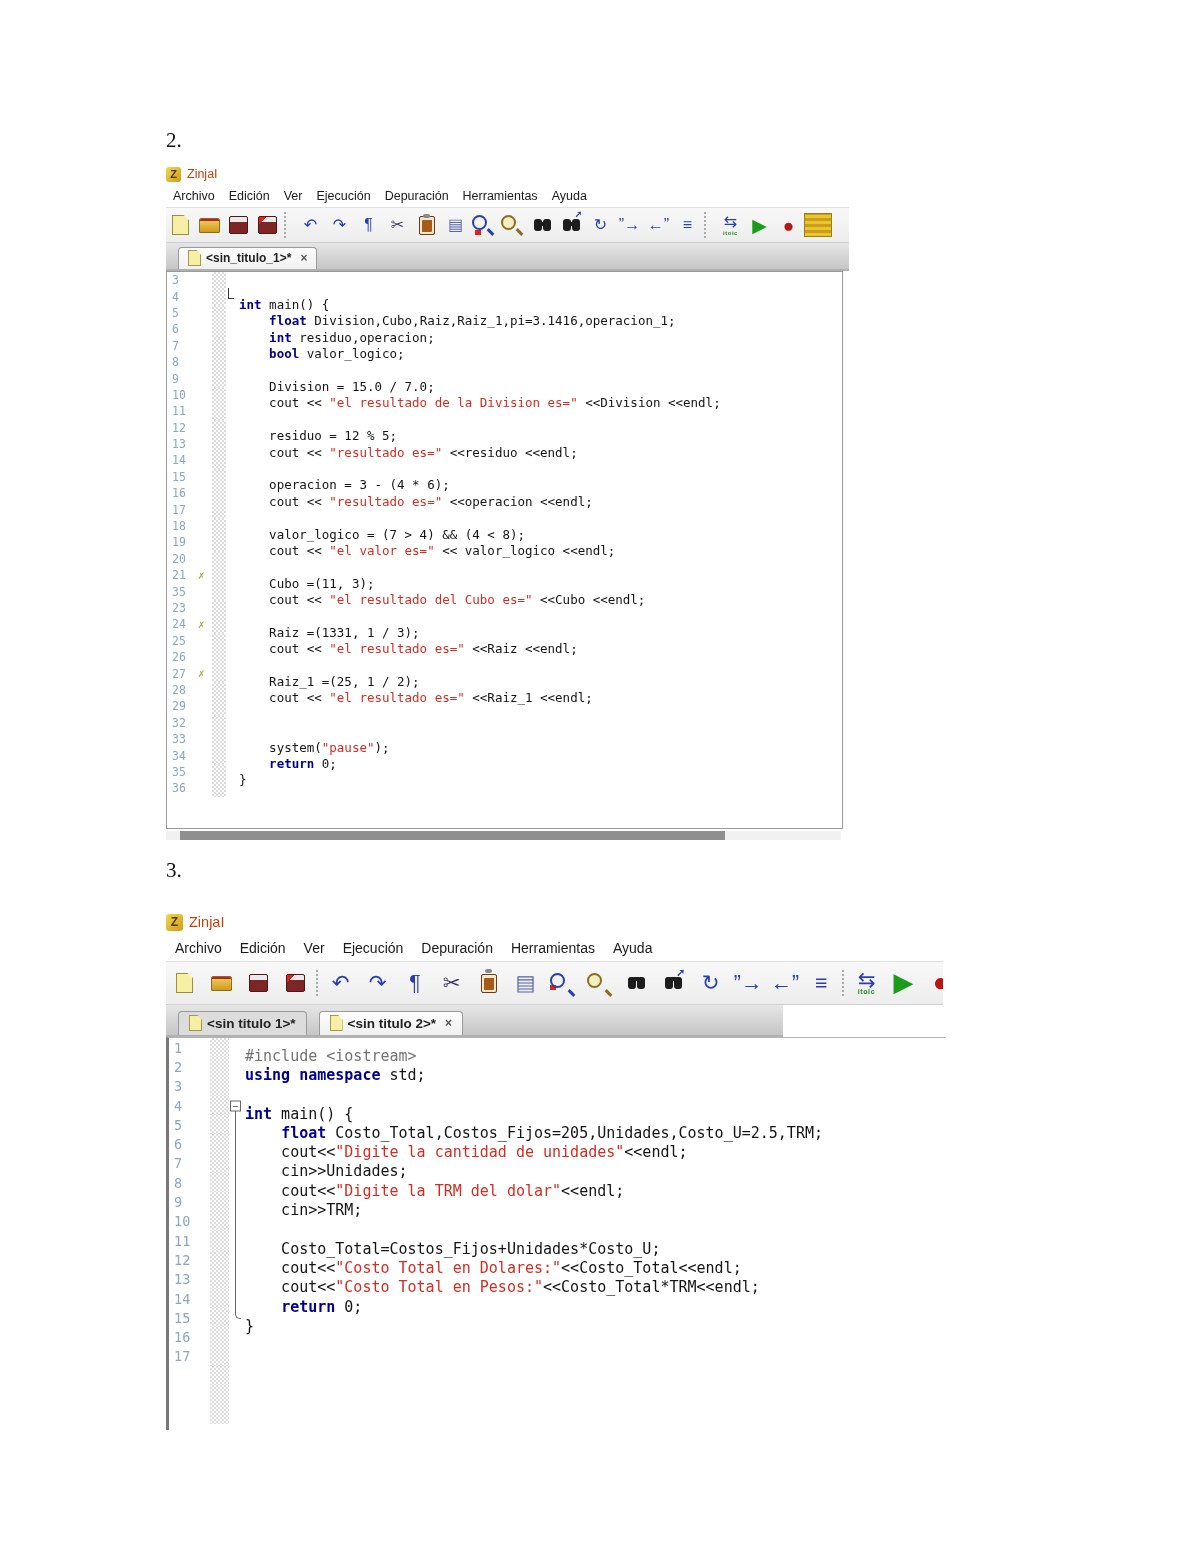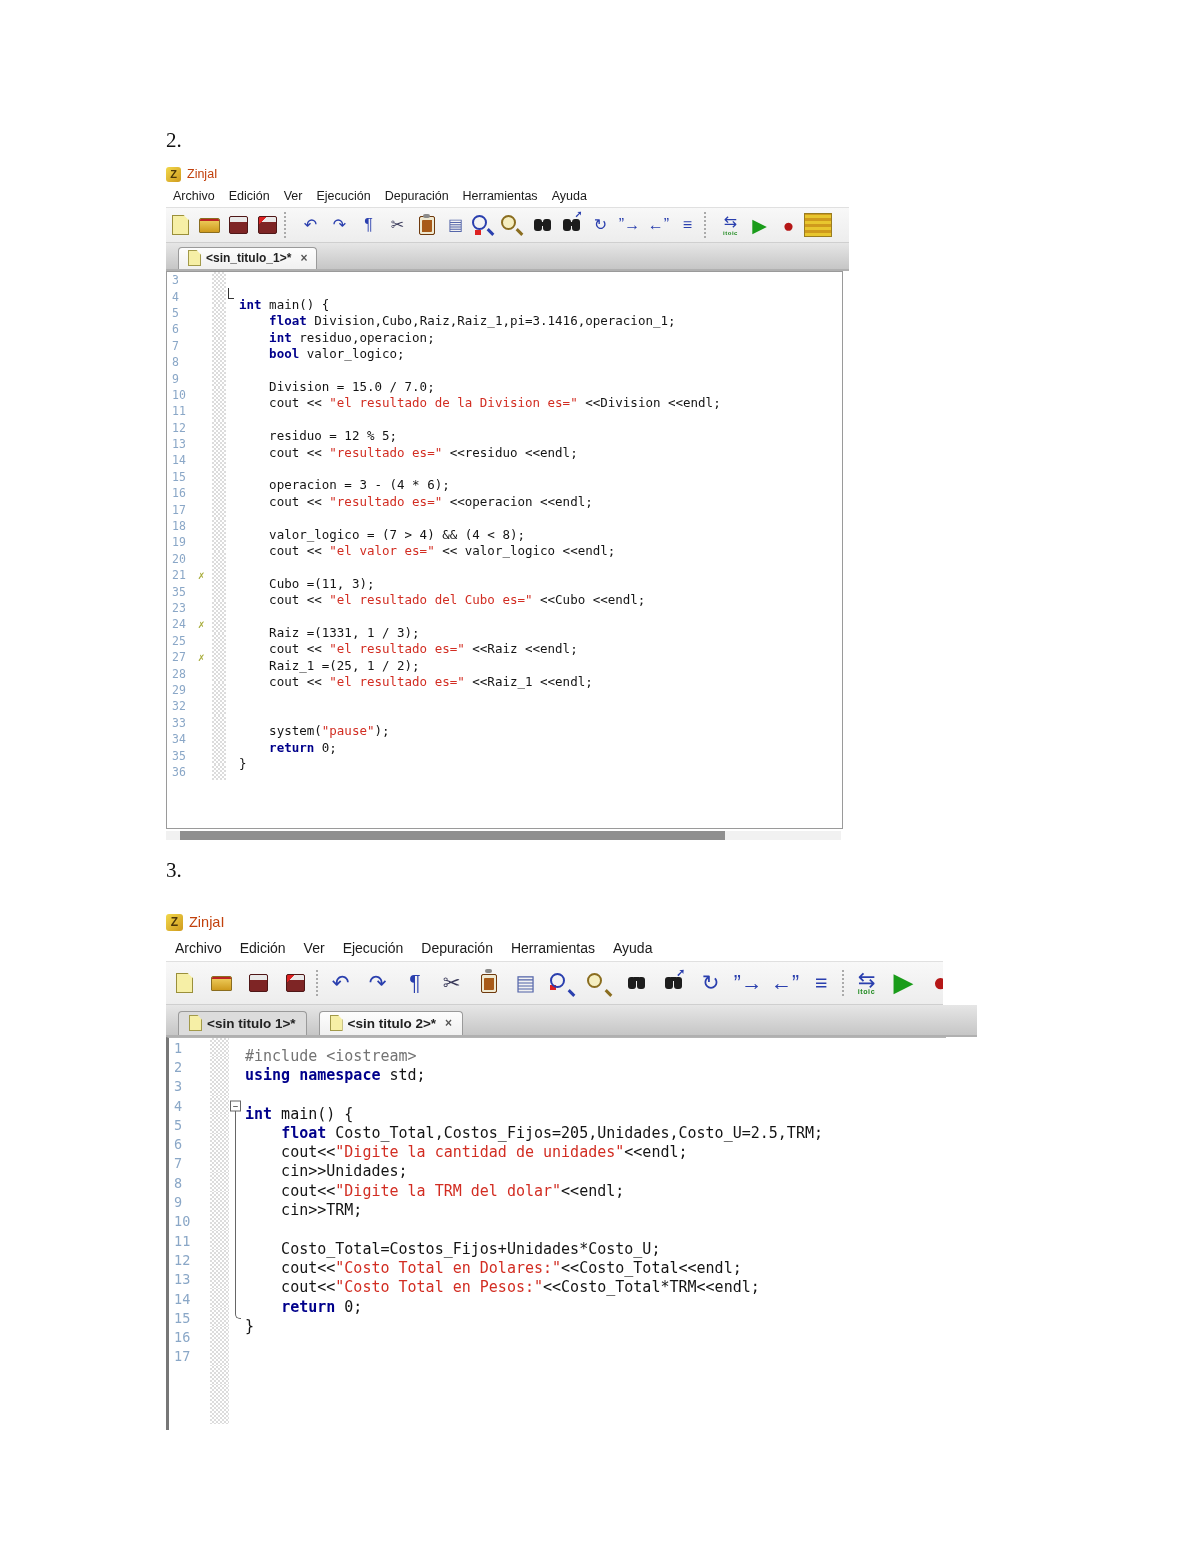--- a/index.html
+++ b/index.html
@@ -360,20 +360,27 @@
             <span class="cd"><span class="sg-p">    Raiz =(1331, 1 / 3);</span></span>
           </div>
           <div class="row">
             <span class="ln">25</span>
             <span class="mk"></span>
             <span class="chk"></span>
             <span class="fold "></span>
             <span class="cd"><span class="sg-p">    cout &lt;&lt; </span><span class="sg-s">"el resultado es="</span><span class="sg-p"> &lt;&lt;Raiz &lt;&lt;endl;</span></span>
           </div>
           <div class="row">
+            <span class="ln">26</span>
+            <span class="mk"></span>
+            <span class="chk"></span>
+            <span class="fold "></span>
+            <span class="cd"></span>
+          </div>
+          <div class="row">
             <span class="ln">27</span>
             <span class="mk">✗</span>
             <span class="chk"></span>
             <span class="fold "></span>
             <span class="cd"><span class="sg-p">    Raiz_1 =(25, 1 / 2);</span></span>
           </div>
           <div class="row">
             <span class="ln">28</span>
             <span class="mk"></span>
             <span class="chk"></span>
@@ -489,21 +496,21 @@
             <span class="gl" style="color: rgb(42, 63, 174);">⇆</span>
             <span class="sub">itoic</span>
           </span>
           <span class="tbicon big">
             <span class="gl" style="color: rgb(26, 156, 26);">▶</span>
           </span>
           <span class="tbicon big">
             <span class="gl" style="color: rgb(181, 23, 23);">●</span>
           </span>
         </div>
-      <div class="tabbar" id="tabs2" style="width:811px">
+      <div class="tabbar" id="tabs2" style="width:617px">
           <div class="tab">
             <span class="ic-page-sm"></span>
             <span class="tlabel">&lt;sin titulo 1&gt;*</span>
           </div>
           <div class="tab active">
             <span class="ic-page-sm"></span>
             <span class="tlabel">&lt;sin titulo 2&gt;*</span>
             <span class="tclose">×</span>
           </div>
         </div>

